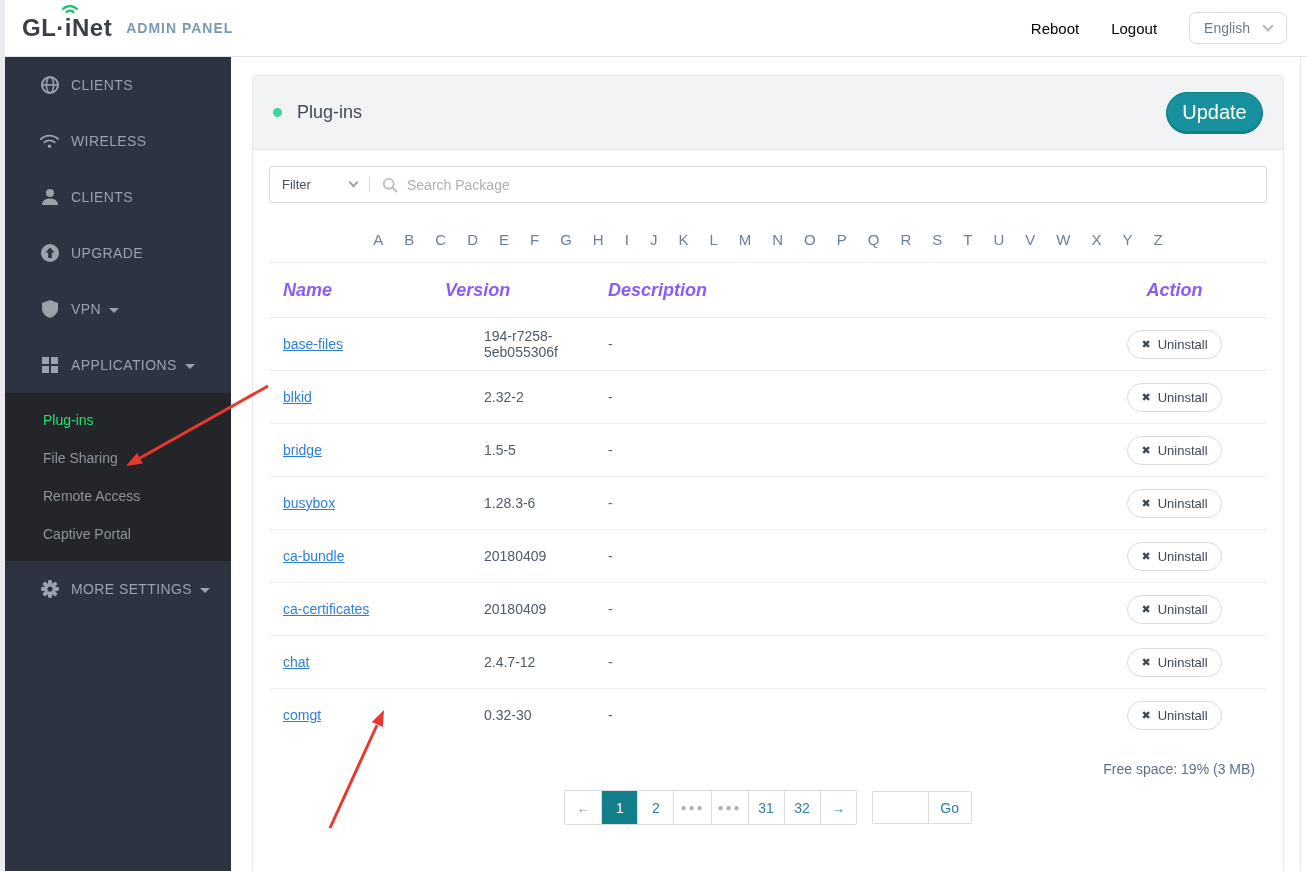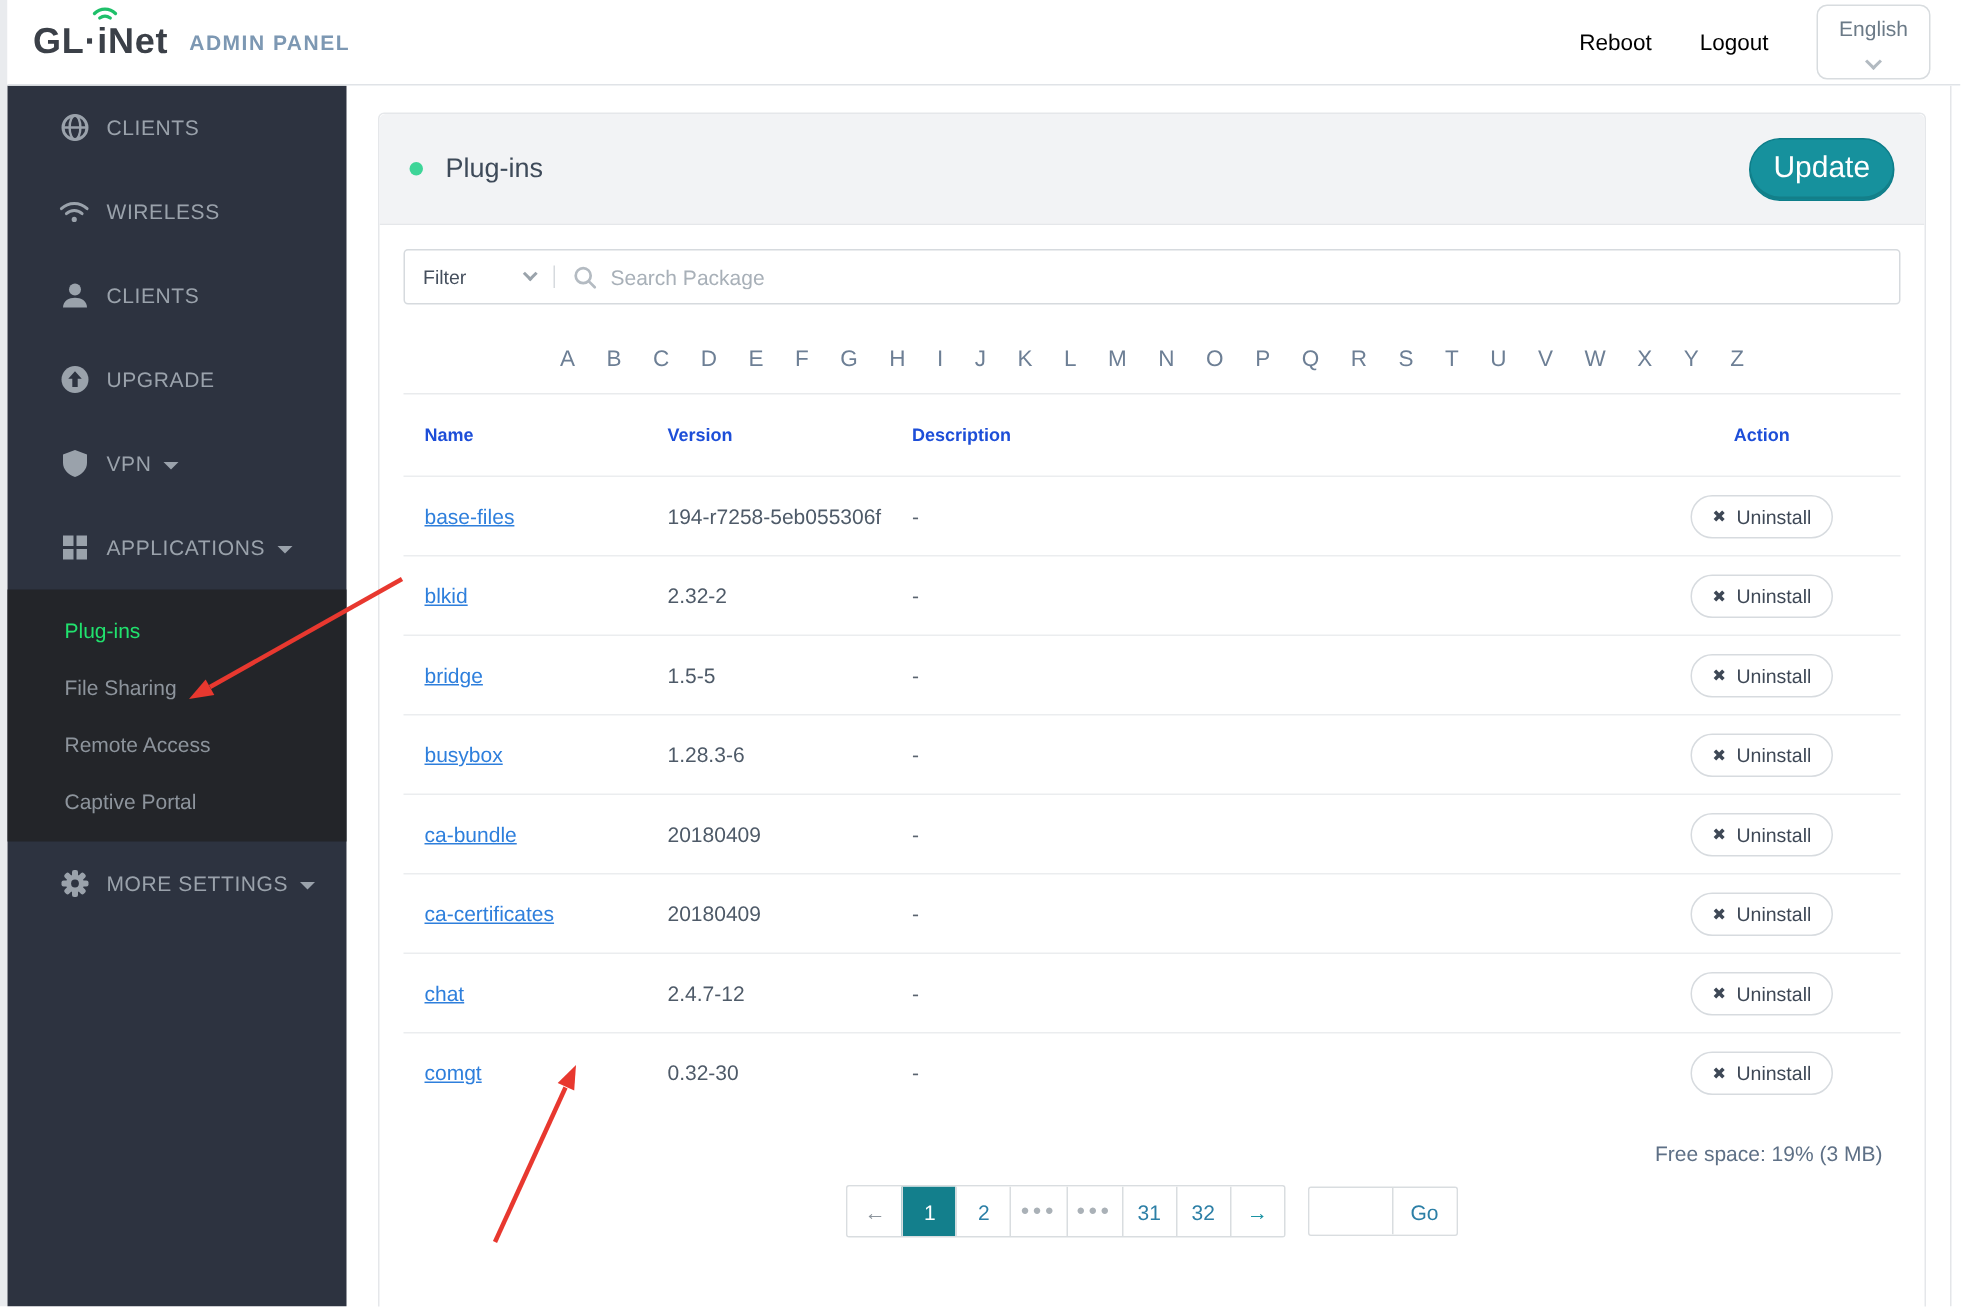--- a/index.html
+++ b/index.html
@@ -19,21 +19,21 @@
   
   .topbar{position:absolute;left:5px;top:0;right:0;height:57px;background:#fff;
     border-bottom:1px solid #e0e3e7;display:flex;align-items:center;padding:0 20px 0 17px;z-index:3;}
   .logo{display:flex;align-items:baseline;font-weight:bold;font-size:24px;color:#3b4048;letter-spacing:.5px;}
   .logo .logo-i{position:relative;}
   .logo .wifi-arcs{position:absolute;left:-6px;top:-13px;}
   .admin-title{margin-left:14px;color:#7d98b3;font-weight:bold;font-size:14px;letter-spacing:1px;}
   .topbar-right{margin-left:auto;display:flex;align-items:center;gap:32px;}
   .top-link{color:#000000;font-size:15px;cursor:pointer;text-decoration:none;}
   .lang-select{display:flex;align-items:center;gap:14px;border:1px solid #d8dcdf;border-radius:7px;
-    padding:7px 14px;color:#6b7a87;font-size:14px;cursor:pointer;flex-direction:column;}
+    padding:7px 14px;color:#6b7a87;font-size:14px;cursor:pointer;}
   .chev{width:8px;height:8px;border-right:2px solid #b2bac1;border-bottom:2px solid #b2bac1;
     transform:rotate(45deg);margin-top:-4px;}
 
   
   .sidebar{position:absolute;left:5px;top:57px;width:226px;bottom:0;background:var(--sidebar-bg);z-index:2;}
   .side-item{height:56px;display:flex;align-items:center;padding-left:34px;cursor:pointer;}
   .side-item .s-icon{width:21px;height:21px;margin-right:11px;flex:none;display:flex;align-items:center;justify-content:center;}
   .side-item .s-label{color:var(--side-text);font-size:14px;letter-spacing:.4px;}
   .caret{width:0;height:0;border-left:5px solid transparent;border-right:5px solid transparent;
     border-top:5px solid var(--side-text);margin-left:8px;margin-top:2px;}
@@ -62,25 +62,25 @@
   .search-box input{border:none;outline:none;flex:1;font-size:14px;font-family:inherit;color:#3e4a59;}
   .search-box input::placeholder{color:#a8b0b8;}
 
   .alphabet{display:flex;justify-content:center;gap:21px;padding:12px 0 14px;}
   .alpha{font-size:15px;color:#6d7f95;cursor:pointer;}
 
   .divider{margin:0 16px;border-bottom:1px solid #e9ebed;}
 
   .pkg-table{margin:0 16px;}
   .thead,.trow{display:grid;grid-template-columns:162px 163px 1fr 185px;align-items:center;padding-left:14px;}
-  .thead{height:54px;font-weight:bold;font-size:12px;color:#1d4ed8;}
+  .thead{height:54px;font-weight:bold;font-size:18px;color:#8b5cf6;font-style:italic;}
   .trow{height:53px;border-top:1px solid #ebedef;font-size:14px;}
   .th-action,.cell-action{text-align:center;}
   .pkg-link{color:var(--link);text-decoration:underline;cursor:pointer;}
-  .cell-version{color:#4e5a68;}
+  .cell-version{color:#4e5a68;margin-left:39px;}
   .cell-desc{color:#5b6470;}
   .uninstall-btn{display:inline-flex;align-items:center;gap:7px;height:29px;padding:0 13px;
     border-radius:15px;border:1px solid #d7dbdf;background:#fff;color:#3e4856;font-size:13px;
     font-family:inherit;cursor:pointer;}
   .uninstall-btn .x-icon{font-size:11px;color:#3e4856;}
 
   .free-space{text-align:right;margin:20px 28px 0;color:#5e7086;font-size:14px;}
 
   .pagination{display:flex;justify-content:center;align-items:center;gap:15px;margin-top:13px;}
   .pager{display:flex;border:1px solid #d9dde0;border-radius:2px;overflow:hidden;}

